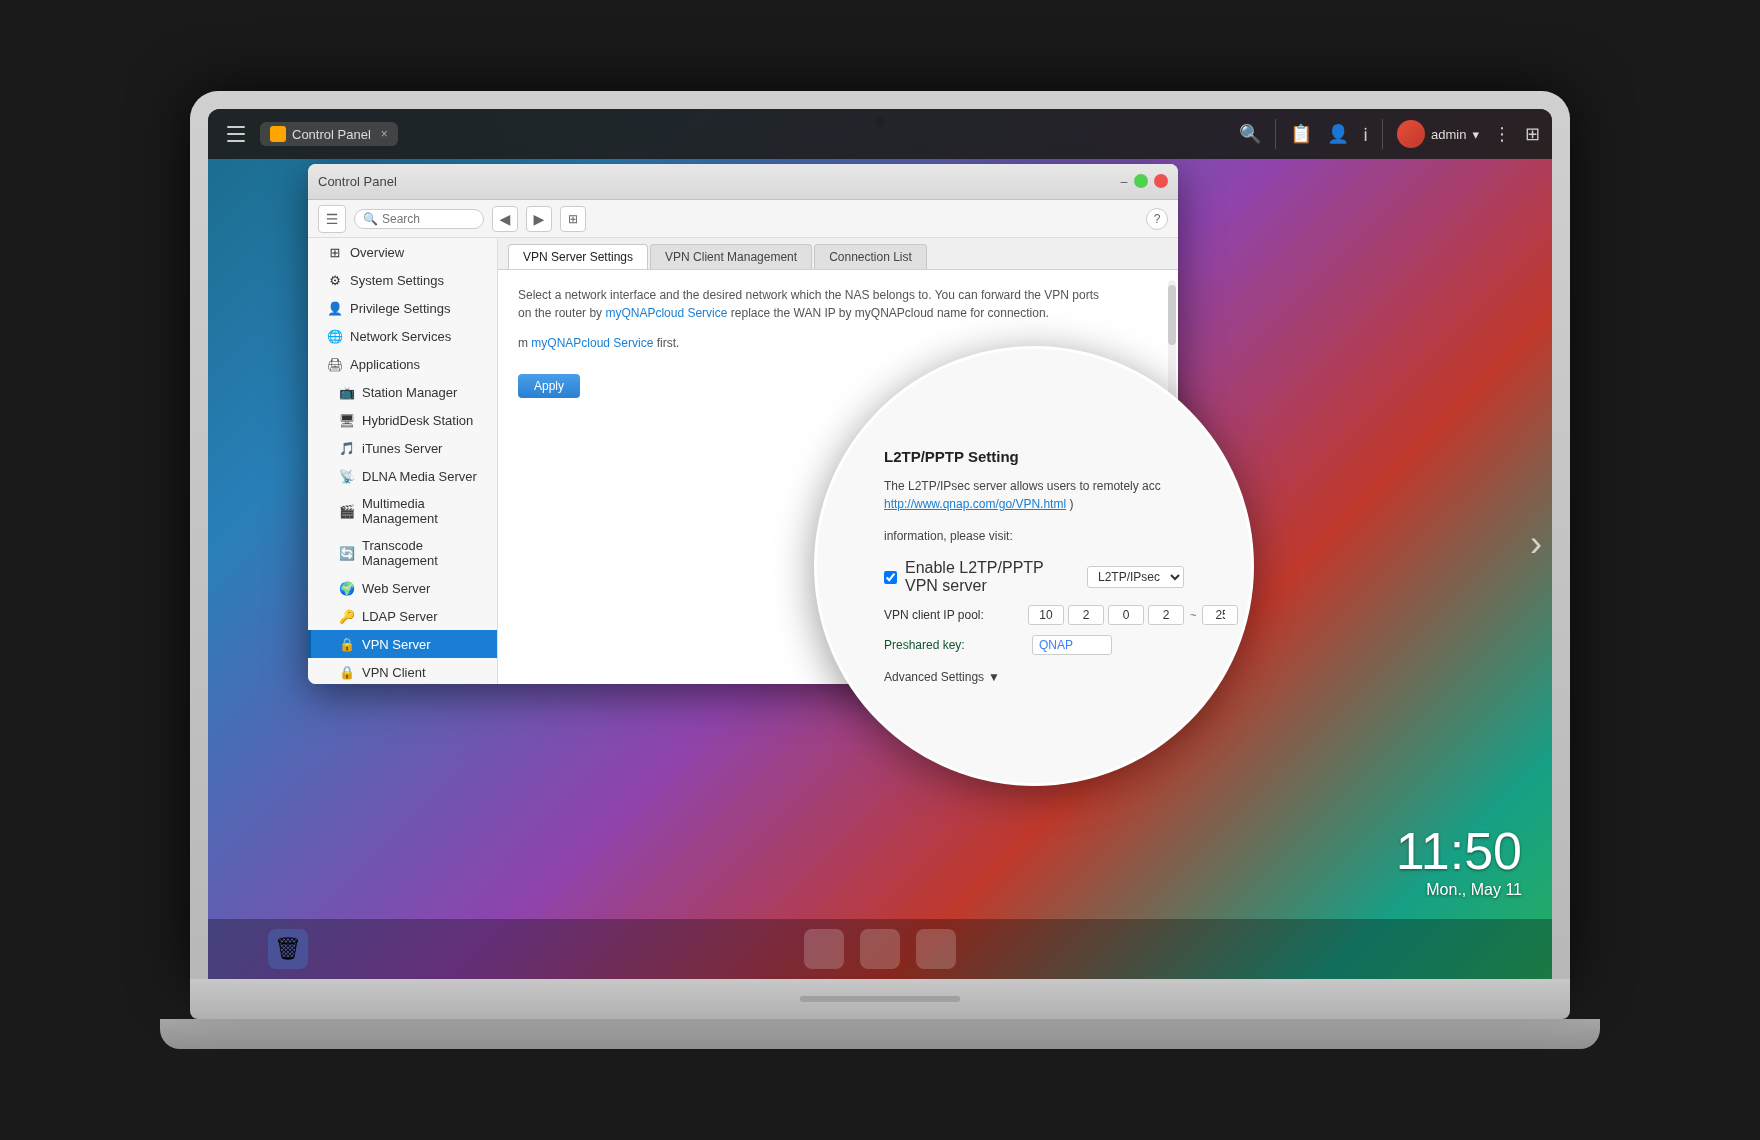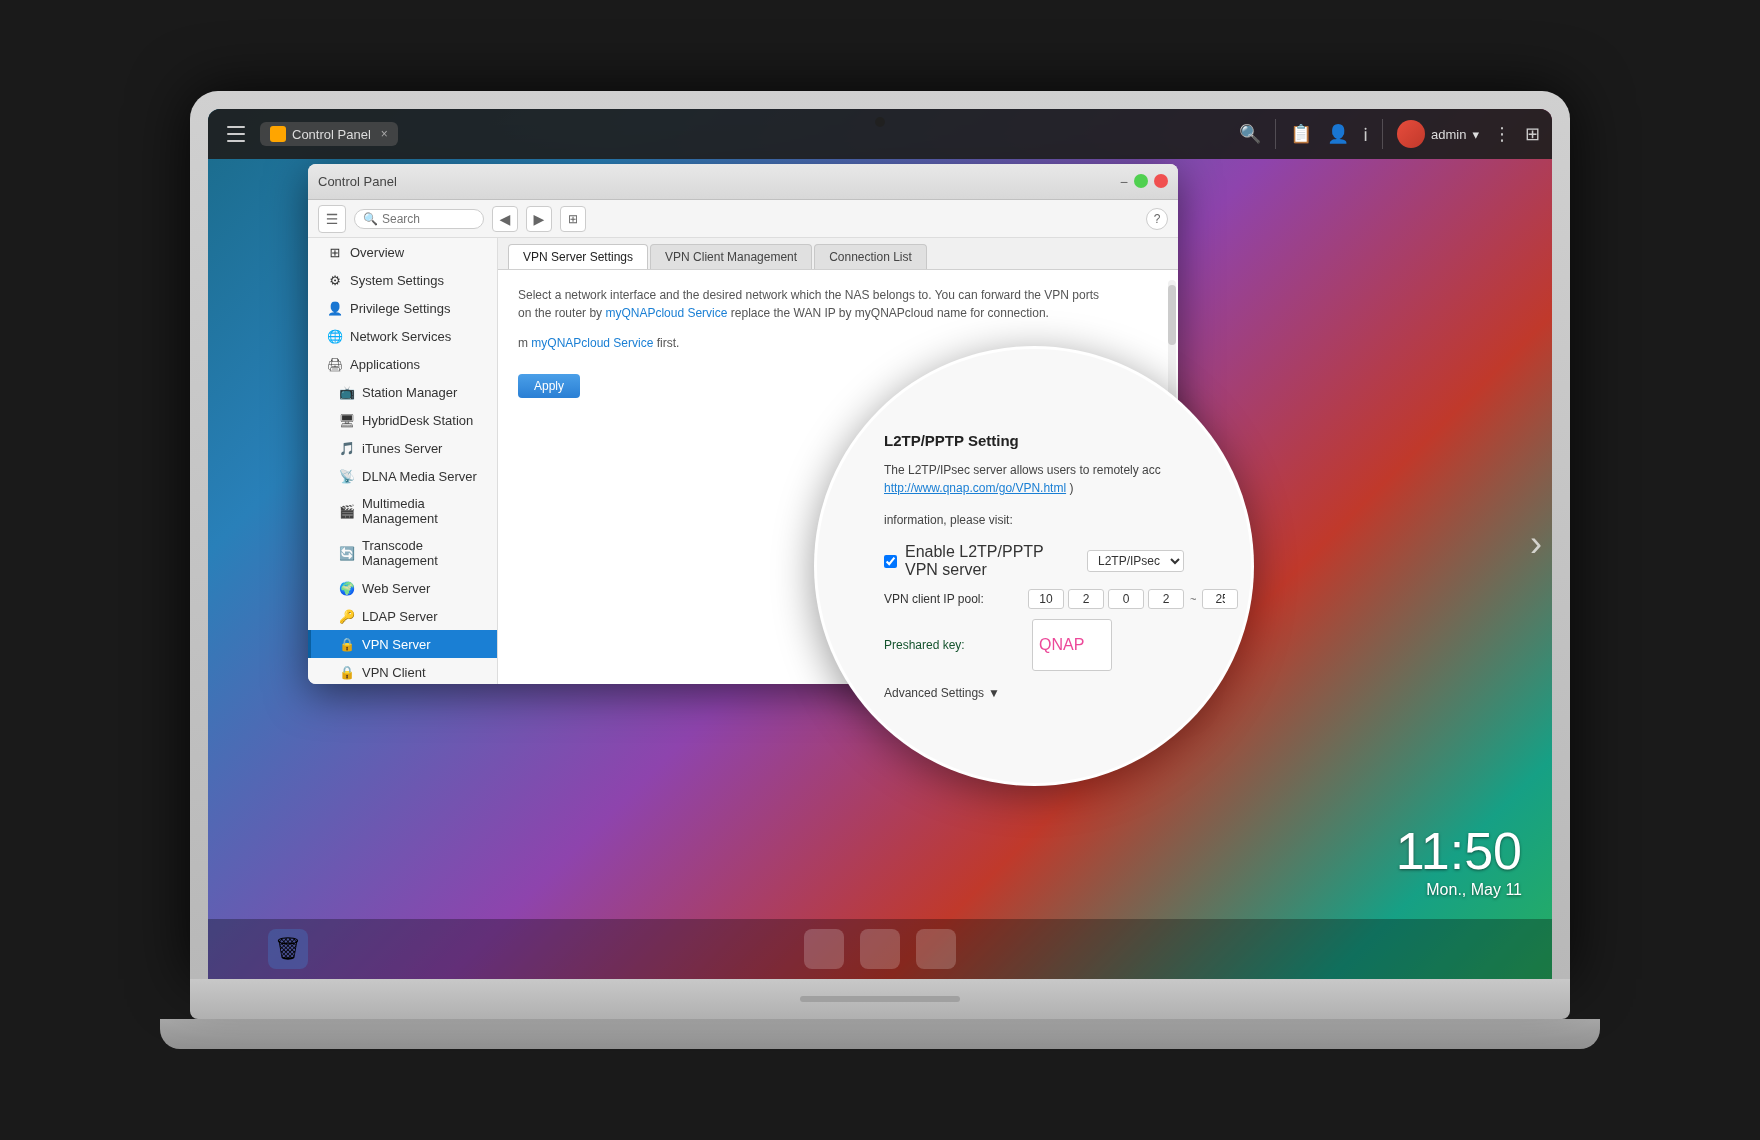--- a/index.html
+++ b/index.html
@@ -519,24 +519,24 @@
     .psk-row {
       display: flex;
       align-items: center;
       gap: 8px;
       margin-bottom: 14px;
     }
     .psk-label { font-size: 12px; color: #14532d; min-width: 140px; }
     .psk-input {
       border: 1px solid #ccc;
       border-radius: 3px;
-      padding: 16px 6px;
-      font-size: 16px;
+      padding: 2px 6px;
+      font-size: 12px;
       width: 80px;
-      color: #ec4899;
+      color: #3b82f6;
     }
 
     .advanced-link {
       color: #404040;
       font-size: 12px;
       cursor: pointer;
       text-decoration: none;
       display: inline-flex;
       align-items: flex-start;
       gap: 4px;

